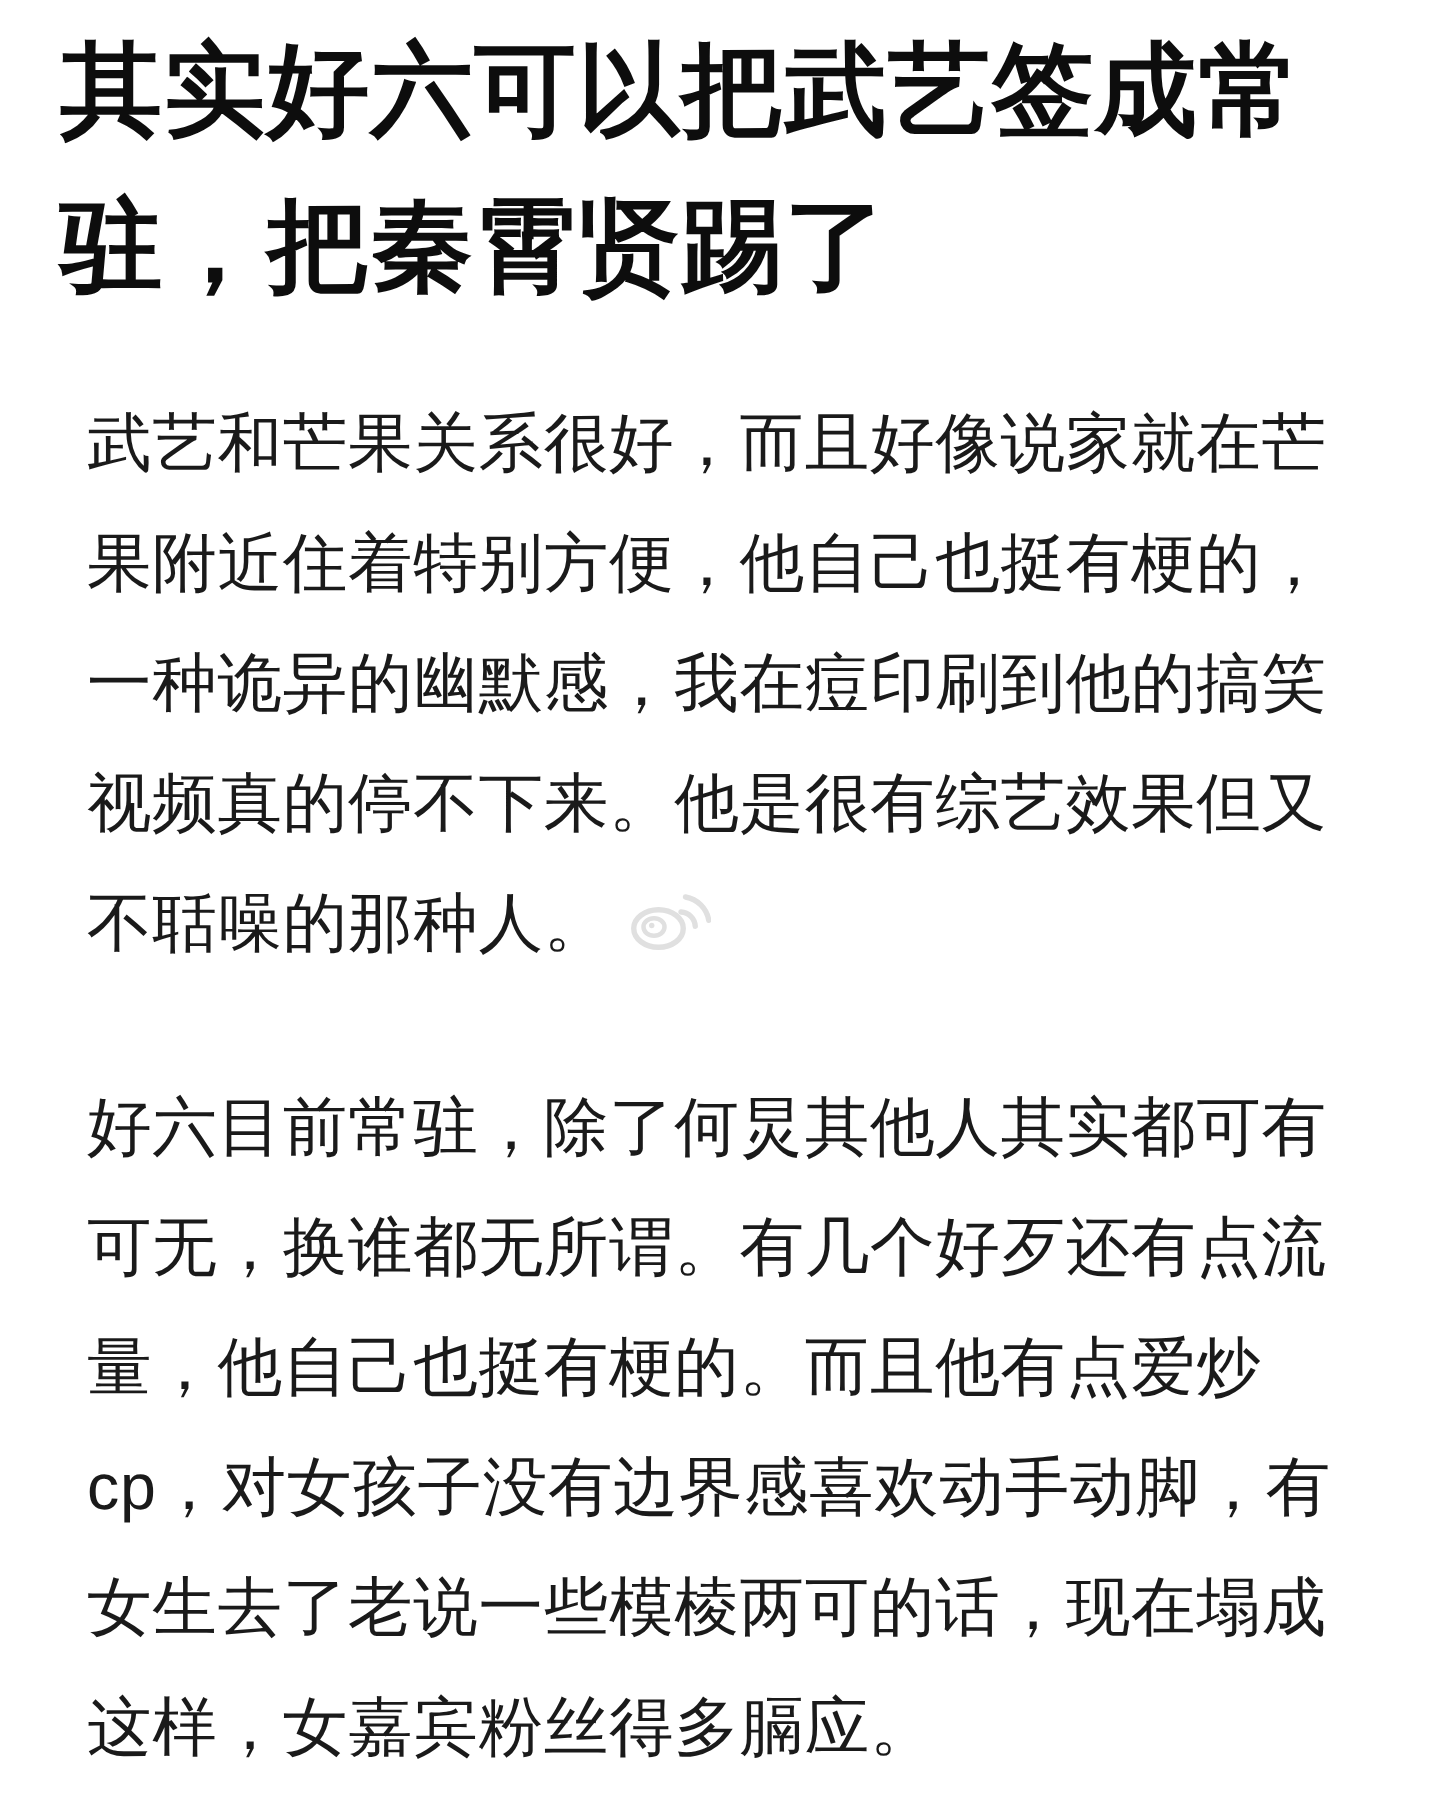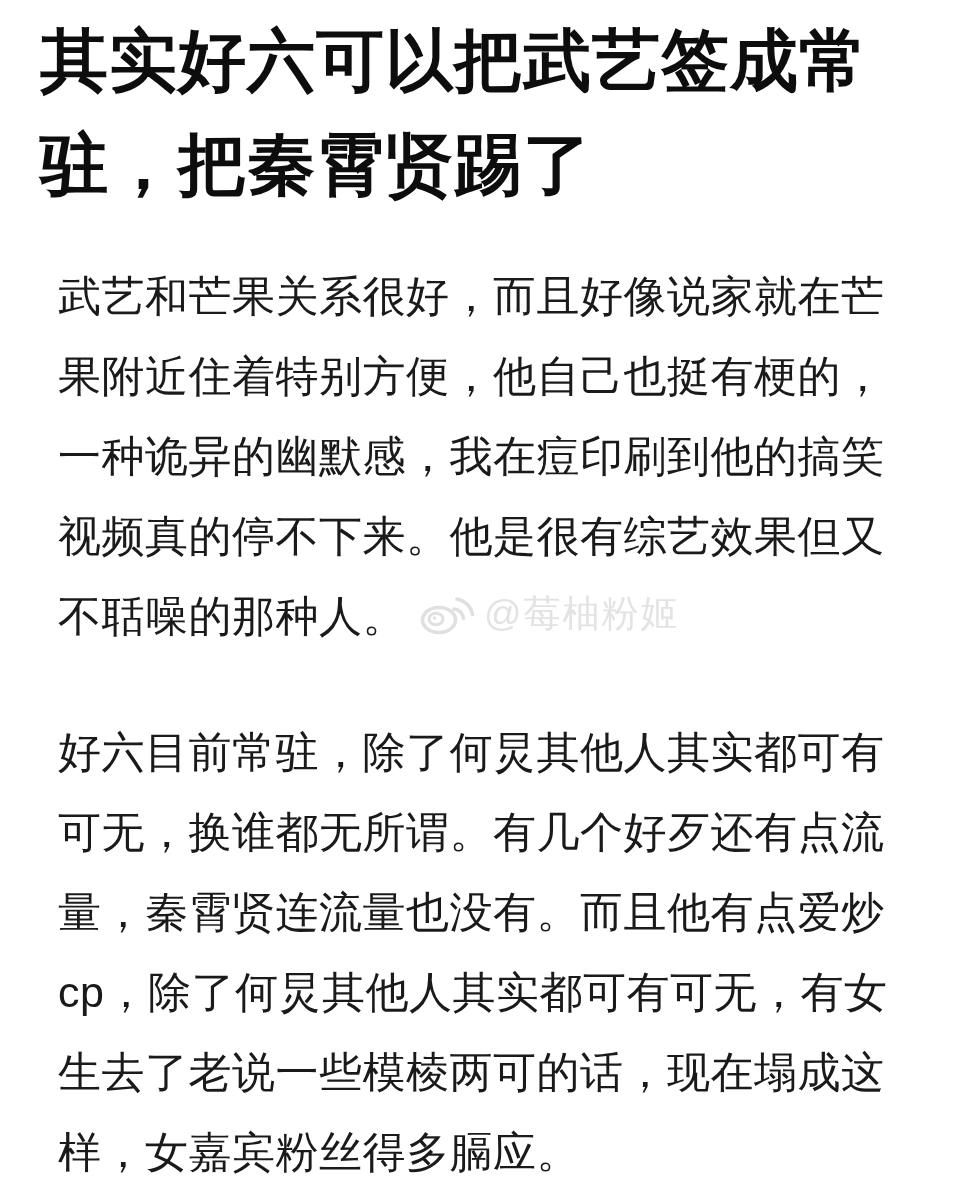--- a/index.html
+++ b/index.html
@@ -59,18 +59,17 @@
   <h1 class="title">其实好六可以把武艺签成常驻，把秦霄贤踢了</h1>
 
   <p class="body-para para1"><span>武艺和芒果关系很好，而且好像说家就在芒果附近住着特别方便，他自己也挺有梗的，一种诡异的幽默感，我在痘印刷到他的搞笑视频真的停不下来。他是很有综艺效果但又不聒噪的那种人。</span><span class="watermark">
         <svg class="wm-icon" width="56" height="46" viewBox="0 0 56 46" xmlns="http://www.w3.org/2000/svg">
         <ellipse cx="21" cy="29" rx="16.5" ry="12.5" fill="none" stroke="#e0e0e0" stroke-width="3.6"></ellipse>
         <ellipse cx="18" cy="28" rx="7" ry="5.8" fill="none" stroke="#e0e0e0" stroke-width="3"></ellipse>
         <circle cx="16.5" cy="27" r="1.8" fill="#e0e0e0"></circle>
         <path d="M36 18 a 10 10 0 0 1 9.5 9.5" fill="none" stroke="#e0e0e0" stroke-width="3.6" stroke-linecap="round"></path>
         <path d="M39 8 a 19 19 0 0 1 15.5 15.5" fill="none" stroke="#e0e0e0" stroke-width="3.6" stroke-linecap="round"></path>
       </svg>
-        <span class="wm-text">@莓柚粉姬</span>
       </span></p>
 
-  <p class="body-para para2">好六目前常驻，除了何炅其他人其实都可有可无，换谁都无所谓。有几个好歹还有点流量，秦霄贤连流量也没有。而且他有点爱炒cp，除了何炅其他人其实都可有可无，有女生去了老说一些模棱两可的话，现在塌成这样，女嘉宾粉丝得多膈应。</p>
+  <p class="body-para para2">好六目前常驻，除了何炅其他人其实都可有可无，换谁都无所谓。有几个好歹还有点流量，他自己也挺有梗的。而且他有点爱炒cp，对女孩子没有边界感喜欢动手动脚，有女生去了老说一些模棱两可的话，现在塌成这样，女嘉宾粉丝得多膈应。</p>
 
 </div>
 
 </body></html>

